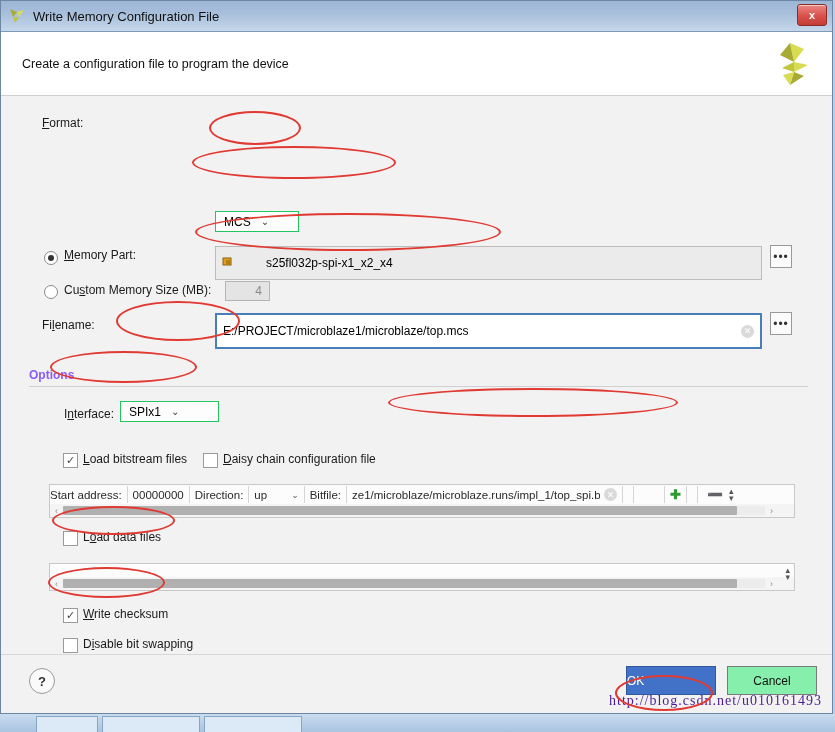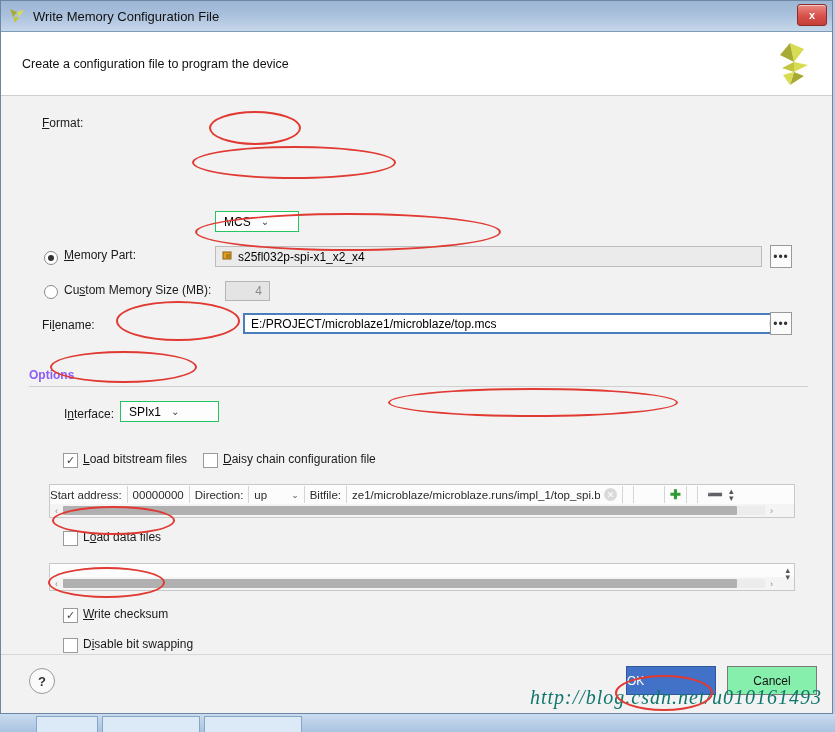--- a/index.html
+++ b/index.html
@@ -48,21 +48,21 @@
   .u{text-decoration:underline;}
   
   .combo{
     height:21px;border:1px solid #22c55e;background:#fdfdfd;
     display:flex;align-items:center;
     padding:0 4px 0 8px;box-sizing:border-box;font-size:12px;cursor:pointer;
   }
   .combo .chev{font-size:10px;color:#444;margin-left:10px;}
   .txtfield{
     height:21px;border:1px solid #bcbcbc;background:#ebebeb;color:#000;
-    display:flex;align-items:center;padding:8px 6px;box-sizing:border-box;font-size:12px;
+    display:flex;align-items:center;padding:16px 6px;box-sizing:border-box;font-size:12px;gap:28px;
   }
   .txtfield.active{border:2px solid #4a7ebb;background:#ffffff;}
   .spin{
     height:20px;width:45px;border:1px solid #b4b4b4;background:#e4e4e4;color:#8a8a8a;
     display:flex;align-items:center;justify-content:flex-end;padding-right:7px;
     box-sizing:border-box;font-size:12px;
   }
   .dots-btn{
     width:22px;height:23px;border:1px solid #999;background:#fbfbfb;
     display:flex;align-items:center;justify-content:center;font-size:12px;
@@ -116,21 +116,21 @@
     background:#4272c8;border:1px solid #32589c;color:#fff;font-size:12px;
     display:flex;align-items:center;justify-content:flex-start;cursor:pointer;
   }
   .cancel-btn{
     position:absolute;right:15px;top:11px;width:88px;height:27px;
     background:#86efac;border:1px solid #7a7a7a;color:#111;font-size:12px;
     display:flex;align-items:center;justify-content:center;cursor:pointer;
   }
   .watermark{
     position:absolute;right:10px;bottom:4px;font-family:"Liberation Serif",serif;
-    font-size:20px;color:#0f766e;letter-spacing:1px;white-space:nowrap;font-style:italic;
+    font-size:14px;color:#4c1d95;letter-spacing:1px;white-space:nowrap;
   }
   
   .ell{position:absolute;border:2px solid #e03a33;border-radius:50%;
        background:transparent;pointer-events:none;}
   
   .taskbar{position:absolute;left:0;bottom:0;width:835px;height:18px;
            background:linear-gradient(to bottom,#cadcef,#a9c3e0);}
   .tb-item{position:absolute;top:2px;height:15px;border:1px solid #87a6c6;background:#dce9f6;}
 </style>
 </head>
@@ -191,21 +191,21 @@
       <span>•••</span>
     </div>
 
     <span class="radio" style="position:absolute;left:43px;top:189px;"></span>
     <span class="lbl" style="position:absolute;left:63px;top:187px;">Cu<span class="u">s</span>tom Memory Size (MB):</span>
     <div class="spin" style="position:absolute;left:224px;top:185px;">
       <span>4</span>
     </div>
 
     <span class="lbl" style="position:absolute;left:41px;top:222px;">Fi<span class="u">l</span>ename:</span>
-    <div class="txtfield active" style="position:absolute;left:214px;top:217px;width:547px;justify-content:space-between;margin-left:28px;">
+    <div class="txtfield active" style="position:absolute;left:214px;top:217px;width:547px;justify-content:space-between;">
       <span>E:/PROJECT/microblaze1/microblaze/top.mcs</span>
       <span class="clear-ic">✕</span>
     </div>
     <div class="dots-btn" style="position:absolute;left:769px;top:216px;">
       <span>•••</span>
     </div>
 
     <span class="grp-title" style="position:absolute;left:28px;top:272px;">Options</span>
     <div class="grp-line" style="position:absolute;left:28px;top:290px;width:779px;"></div>
 

